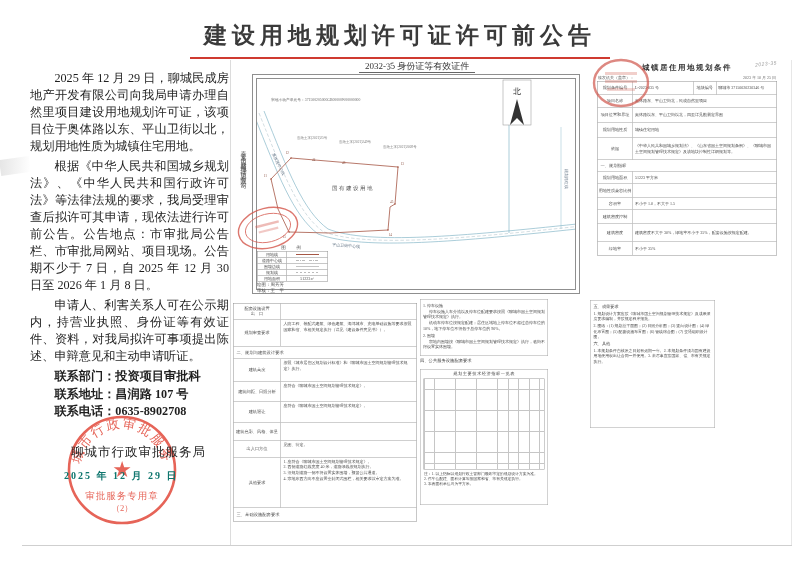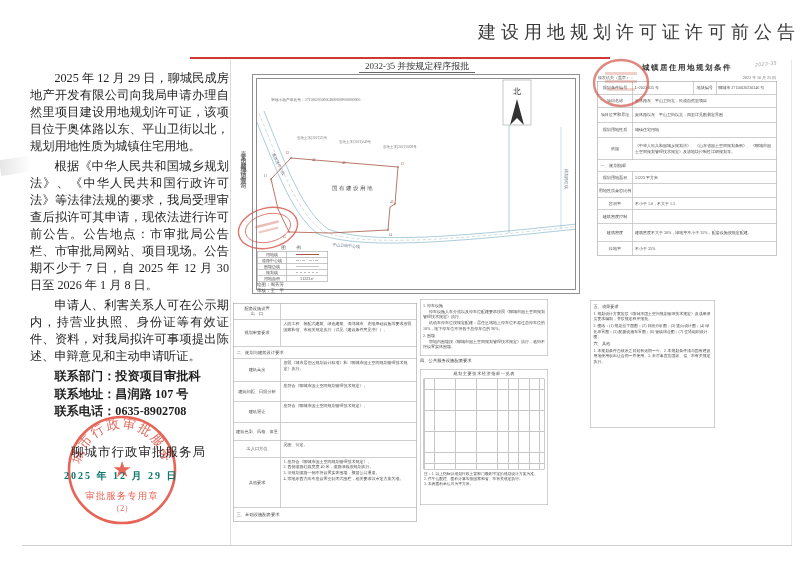--- a/index.html
+++ b/index.html
@@ -1,22 +1,22 @@
 <!DOCTYPE html>
 <html><head>
 <meta charset="utf-8">
 <style>
   html,body{margin:0;padding:0;background:#ffffff;}
   .page{position:relative;width:800px;height:566px;background:#fff;overflow:hidden;
         font-family:"Liberation Serif","DejaVu Serif",serif;color:#222;}
   .abs{position:absolute;}
   
-  .doc-title{position:absolute;top:20px;left:0;width:100%;text-align:right;
-    font-family:"Liberation Sans","DejaVu Sans",sans-serif;font-weight:normal;
-    font-size:18px;letter-spacing:5px;color:#3a3a3a;}
+  .doc-title{position:absolute;top:20px;left:0;width:100%;text-align:center;
+    font-family:"Liberation Sans","DejaVu Sans",sans-serif;font-weight:bold;
+    font-size:23px;letter-spacing:5px;color:#3a3a3a;}
   .title-underline{position:absolute;left:190px;top:57px;width:420px;height:2px;background:#cf3a30;}
   
   .vline{position:absolute;left:230px;top:60px;width:1px;height:485px;background:#dcdcdc;}
   .hline{position:absolute;left:22px;top:545px;width:770px;height:1px;background:#cfcfcf;}
   .rline{position:absolute;left:791px;top:60px;width:1px;height:485px;background:#e7e7e7;}
   .smudge{position:absolute;left:0;top:158px;width:30px;height:16px;transform:rotate(-8deg);
     background:linear-gradient(100deg,rgba(150,150,150,.25),rgba(210,210,210,0));}
   
   .notice{position:absolute;left:30px;top:70px;width:199px;font-size:12.2px;line-height:17px;
     color:#1f1f1f;text-align:justify;}
@@ -125,21 +125,21 @@
       <text x="65" y="92" text-anchor="middle" font-size="9.5" fill="#e2493b" letter-spacing="1">审批服务专用章</text>
       <text x="65" y="104" text-anchor="middle" font-size="8.5" fill="#e2493b">（2）</text>
     </g>
   </svg>
   <div class="issuer">聊城市行政审批服务局</div>
   <div class="idate">2025 年 12 月 29 日</div>
 
   <div class="map-title">
     <span class="u">
       <span>2032-</span><span class="hand">35</span>
-      <span>并按规定程序报批</span>
+      <span>身份证等有效证件</span>
     </span>
   </div>
 
   <div class="map-box">
     <div class="map-inner">
       <svg viewBox="0 0 636 420" preserveAspectRatio="none" xmlns="http://www.w3.org/2000/svg">
 
         <g stroke="#86b8c9" stroke-width="1.4" fill="none">
           <path d="M -6,72 C 42,192 72,272 122,310 C 212,344 412,324 640,300"></path>
           <path d="M 14,64 C 62,184 92,264 142,300 C 222,332 412,314 640,290"></path>

